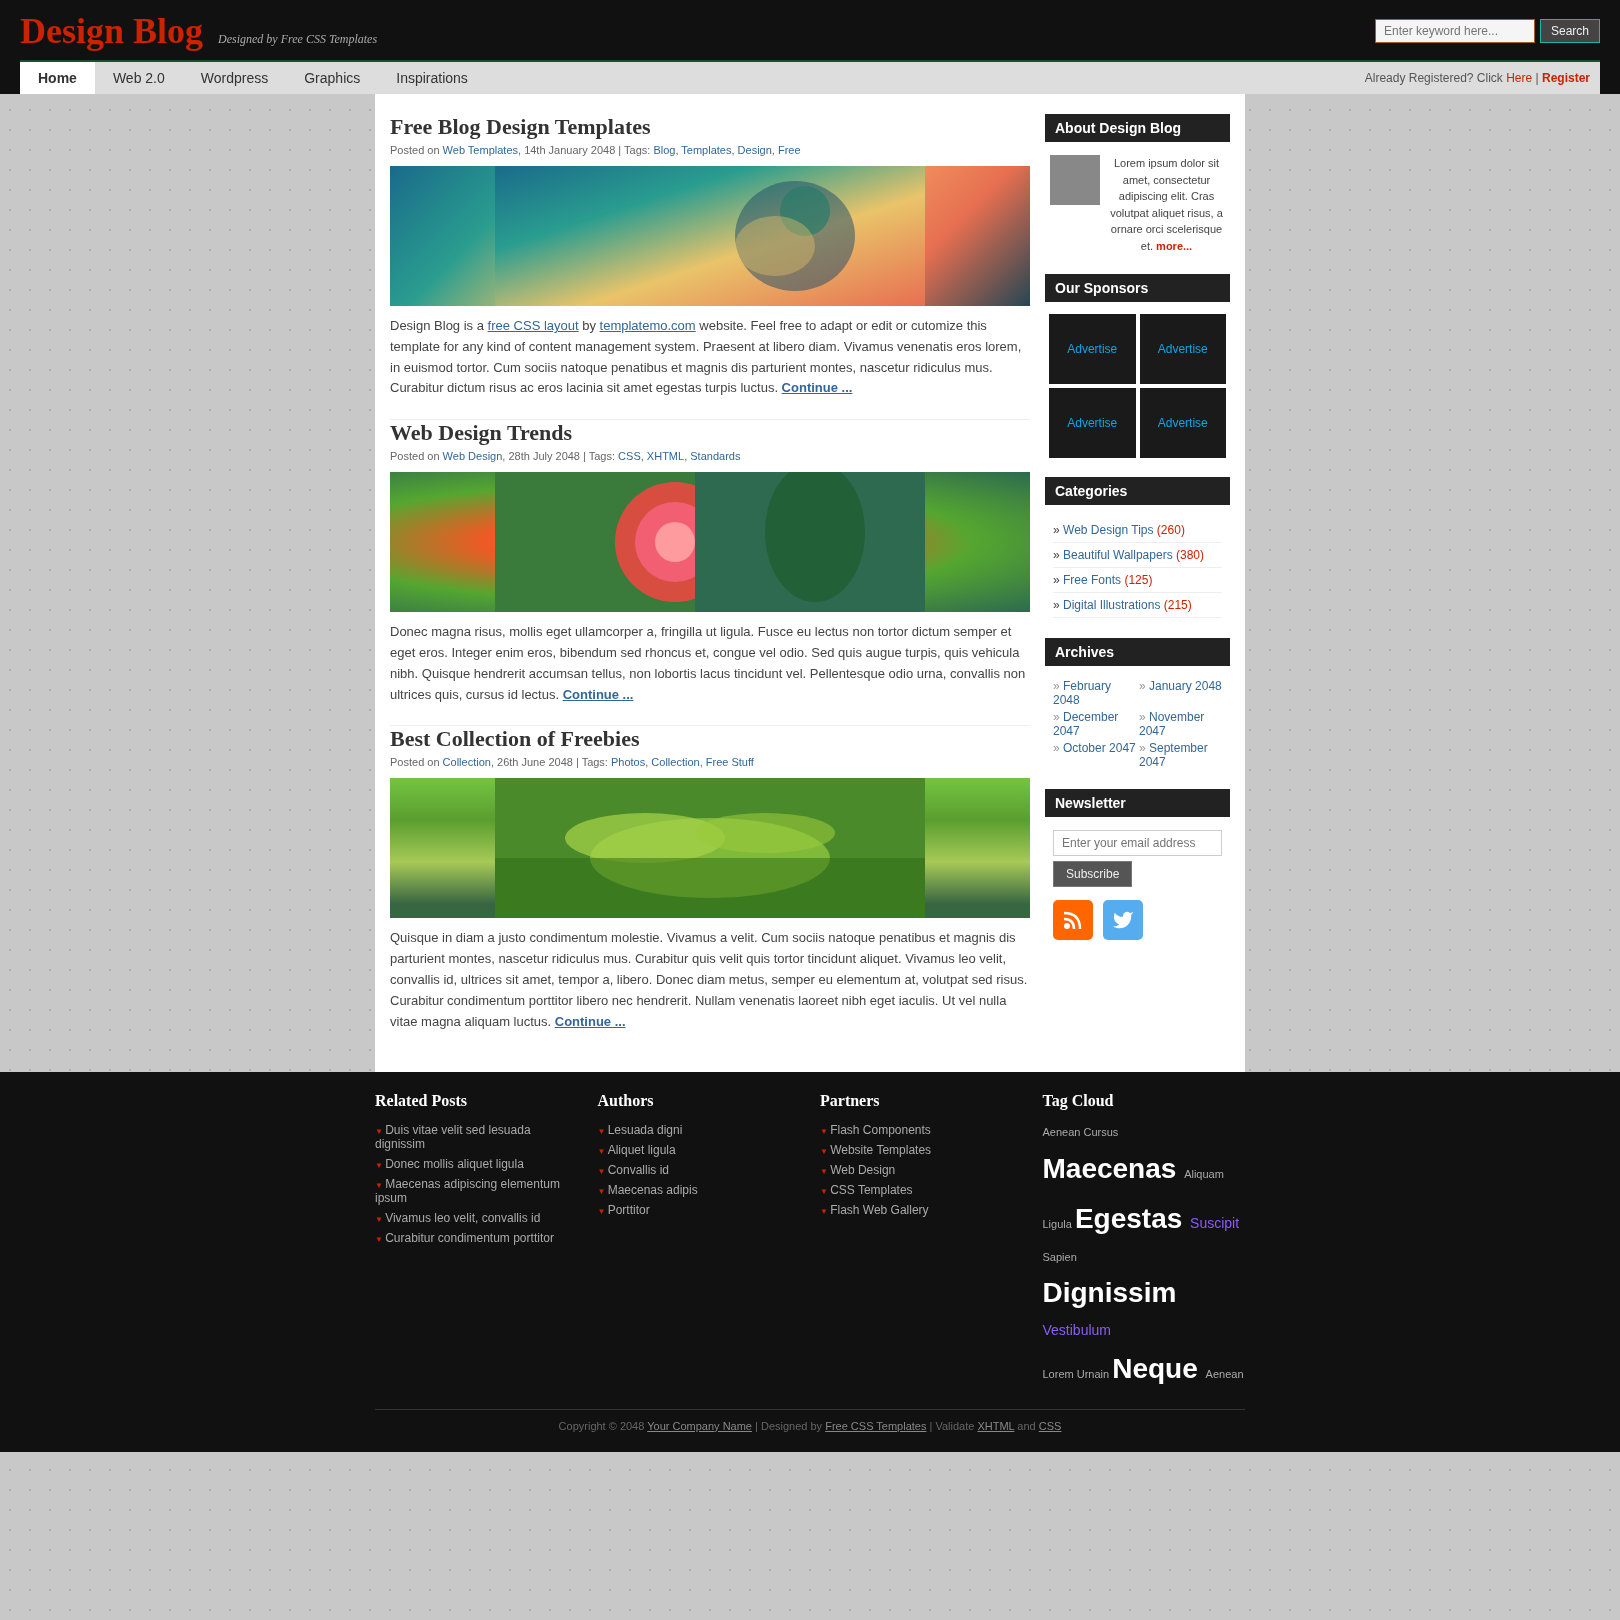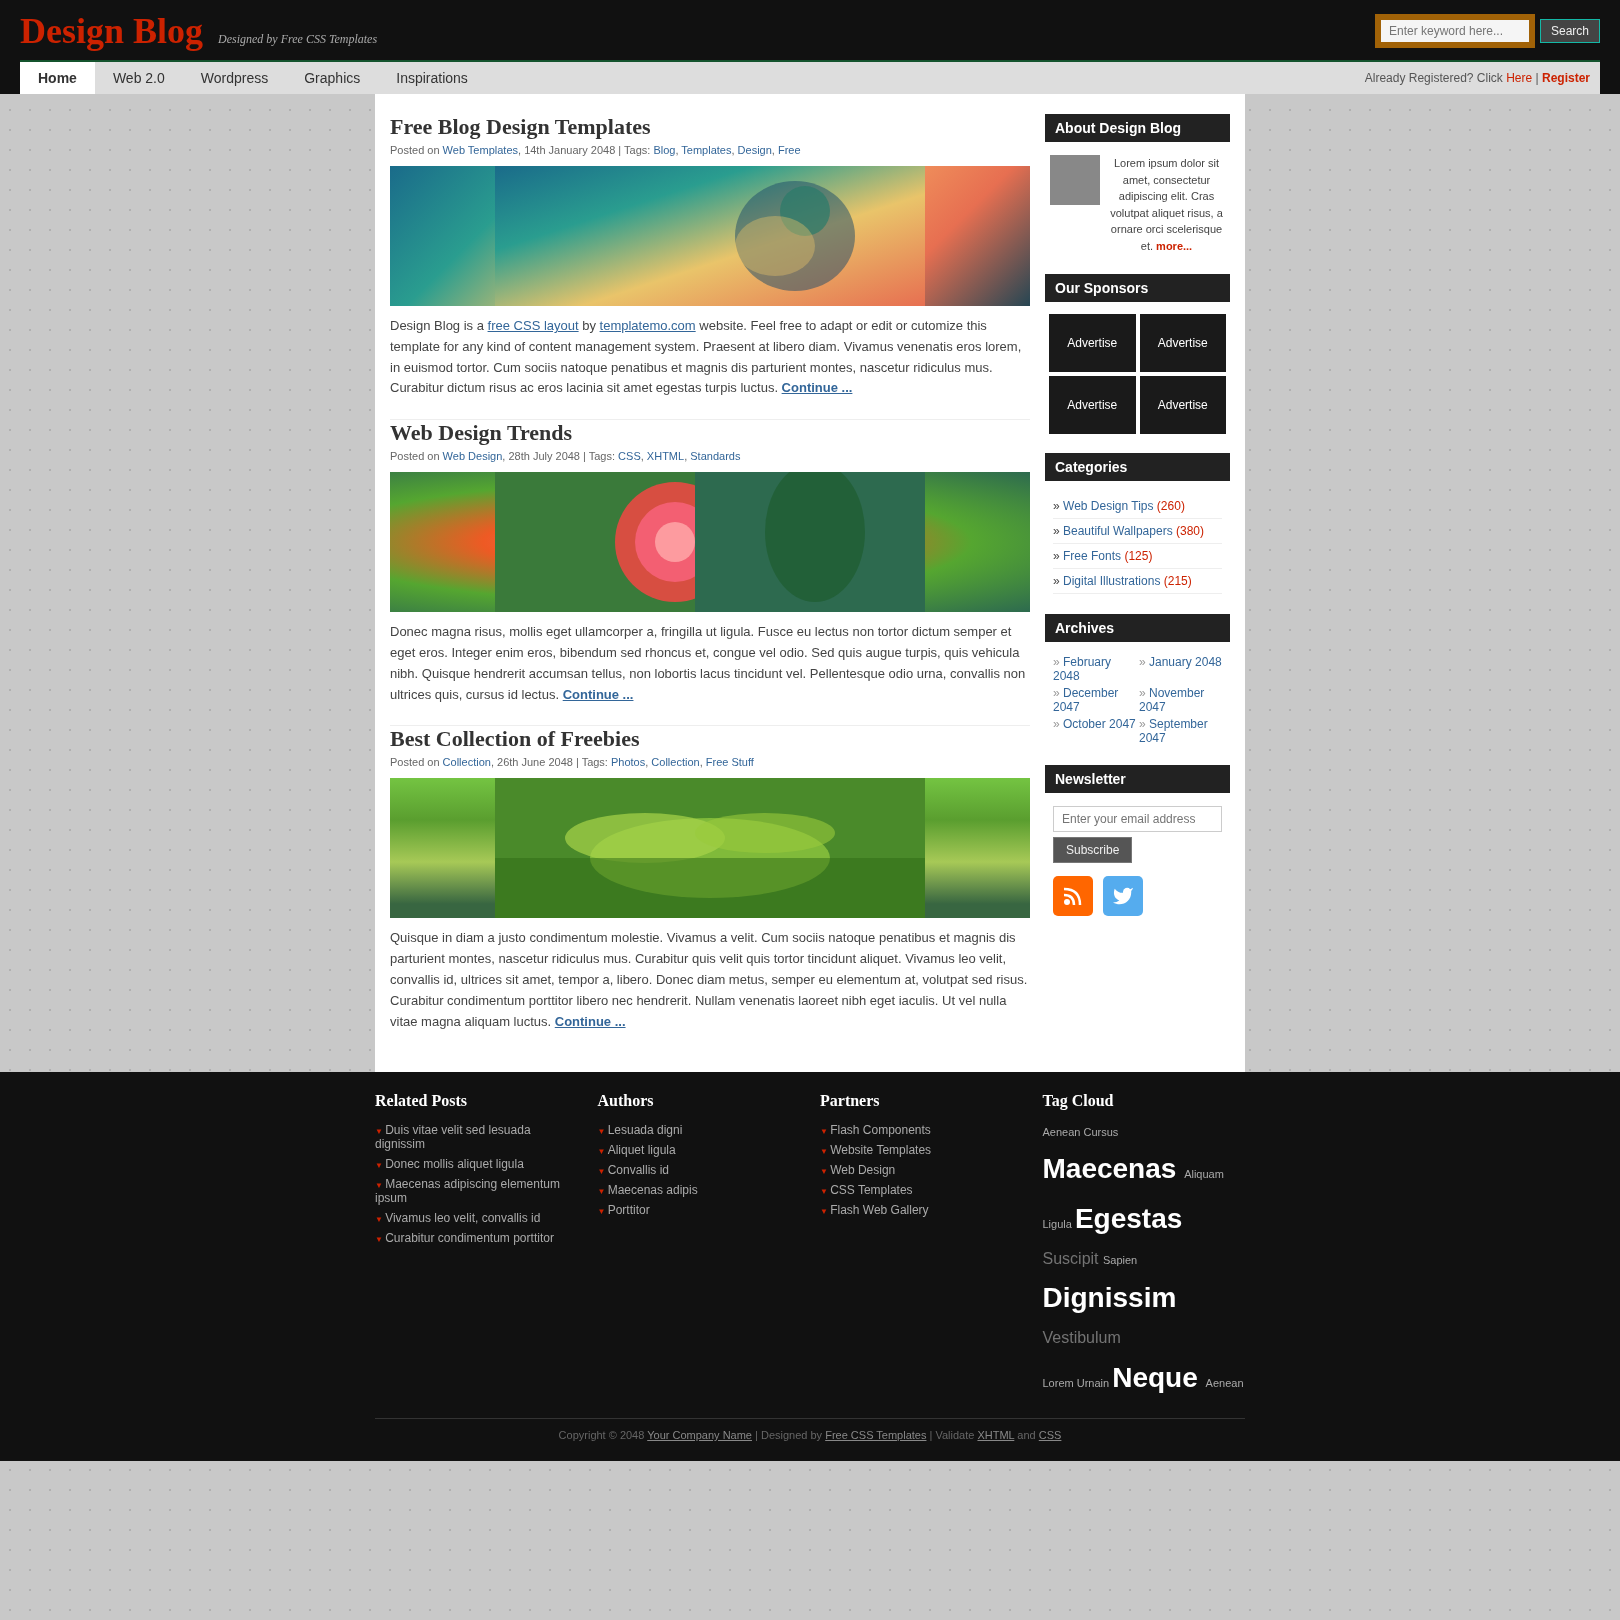--- a/index.html
+++ b/index.html
@@ -47,21 +47,21 @@
       align-items: baseline;
     }
     #search-box {
       display: flex;
       align-items: center;
       gap: 5px;
     }
     #search-input {
       padding: 4px 8px;
       font-size: 12px;
-      border: 6px solid #a16207;
+      border: 1px solid #a16207;
       background: #f5f5f5;
       width: 160px;
       color: #999;
     }
     #search-button {
       padding: 4px 10px;
       background: #444;
       color: #eee;
       border: 1px solid #14b8a6;
       font-size: 12px;
@@ -206,25 +206,25 @@
     .about-widget a { color: #cc2200; text-decoration: none; font-weight: bold; }
 
     .sponsors-grid {
       display: grid;
       grid-template-columns: 1fr 1fr;
       gap: 4px;
       padding: 4px;
     }
     .sponsor-box {
       background: #1a1a1a;
-      height: 58px;
+      height: 70px;
       display: flex;
       align-items: center;
       justify-content: center;
-      color: #ffffff;
+      color: #0ea5e9;
       font-size: 12px;
       font-family: Arial, sans-serif;
       cursor: pointer;
     }
 
     .categories-list {
       padding: 5px 8px;
       font-family: Arial, sans-serif;
     }
     .cat-item {
@@ -332,21 +332,21 @@
       color: #cc2200;
       font-size: 8px;
     }
     .footer-list a { color: #aaa; text-decoration: none; }
 
     .tag-cloud {
       font-family: Arial, sans-serif;
       line-height: 1.8;
     }
     .tag-sm { font-size: 11px; color: #aaa; }
-    .tag-md { font-size: 16px; color: #737373; }
+    .tag-md { font-size: 14px; color: #8b5cf6; }
     .tag-lg { font-size: 28px; color: #fff; font-weight: bold; text-align: right; }
     .tag-xl { font-size: 28px; color: #fff; font-weight: bold; }
 
     #footer-bottom {
       text-align: center;
       font-size: 11px;
       color: #666;
       border-top: 1px solid #333;
       padding-top: 10px;
       font-family: Arial, sans-serif;

